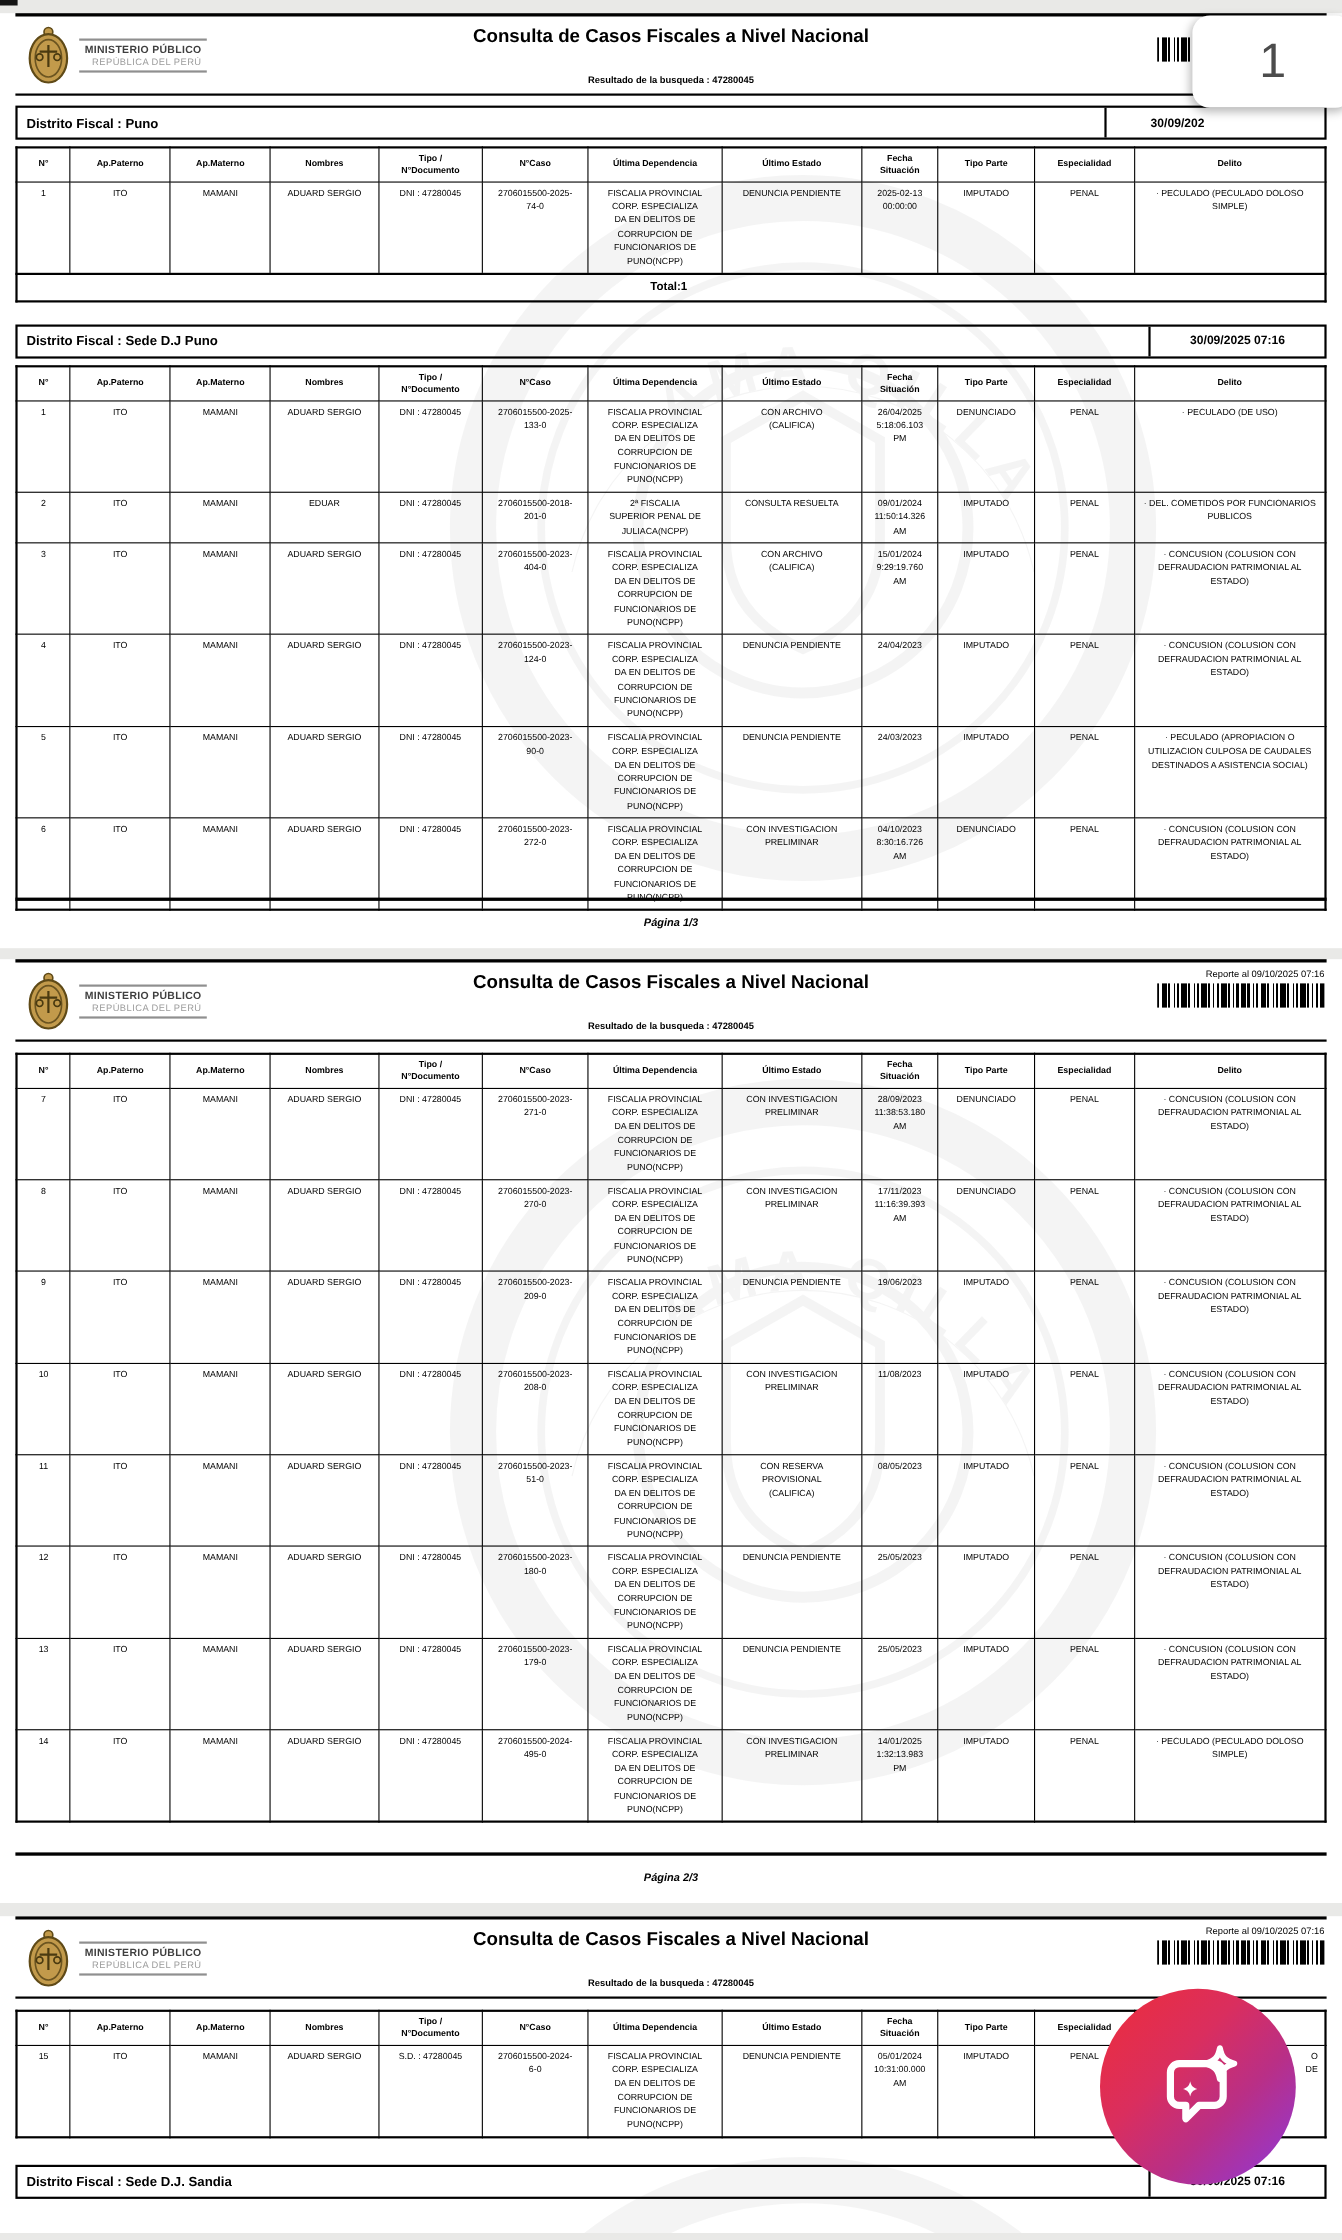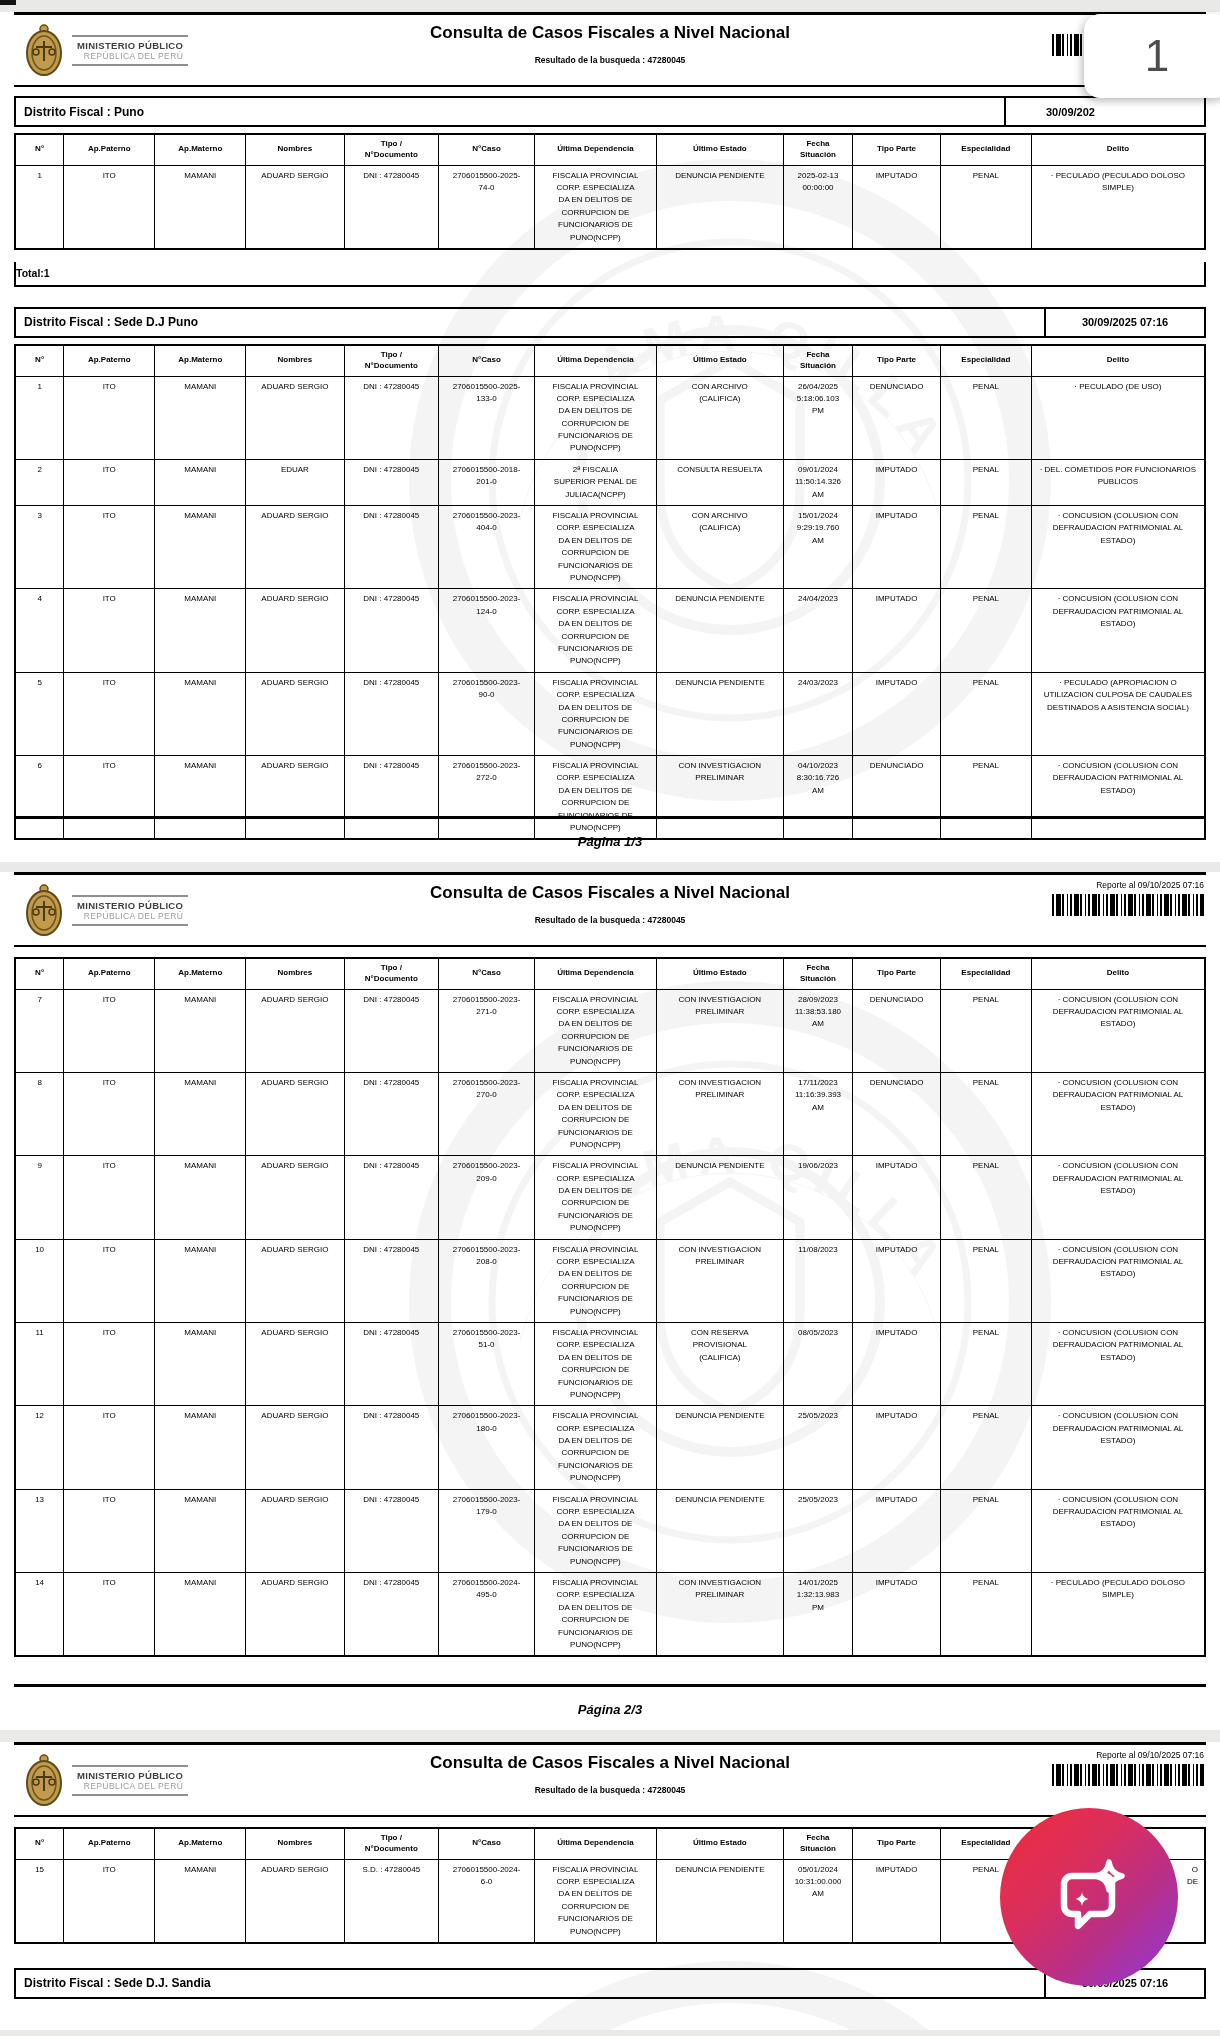--- a/index.html
+++ b/index.html
@@ -22,21 +22,21 @@
   #page3 .watermark{left:380px;top:190px;}
 
   
   .doc-header{position:relative;margin:0 14px;border-top:3px solid #000;border-bottom:2px solid #000;height:70px;z-index:2;}
   .logo-block{position:absolute;left:10px;top:8px;display:flex;align-items:center;gap:8px;text-align:right;}
   .org{border-top:2px solid #8f8f8f;border-bottom:2px solid #8f8f8f;padding:3px 5px;}
   .org-name{font-weight:bold;font-size:9.5px;color:#3f3f3f;letter-spacing:.3px;}
   .org-sub{font-size:8.5px;color:#9c9c9c;letter-spacing:.4px;}
   .title-block{position:absolute;left:230px;right:230px;top:8px;text-align:center;}
   .doc-title{font-weight:bold;font-size:17px;}
-  .doc-subtitle{font-weight:bold;font-size:8.5px;margin-top:12px;}
+  .doc-subtitle{font-weight:bold;font-size:8.5px;margin-top:24px;}
   .report-block{position:absolute;right:2px;top:5px;text-align:right;}
   .report-label{font-weight:normal;font-size:8.5px;}
   .barcode{margin-top:4px;width:152px;height:22px;margin-left:auto;
     background:repeating-linear-gradient(90deg,#000 0 2px,#fff 2px 4px,#000 4px 9px,#fff 9px 10px,#000 10px 12px,#fff 12px 15px,#000 15px 16px,#fff 16px 18px);}
 
   
   .section-band{position:relative;margin:9px 14px 0;border:2px solid #000;height:27px;display:flex;align-items:stretch;background:transparent;z-index:2;}
   .band-label{flex:1;display:flex;align-items:center;padding-left:8px;font-weight:bold;font-size:12px;}
   .band-date{width:158px;border-left:2px solid #000;display:flex;align-items:center;justify-content:center;font-weight:bold;font-size:11px;}
   .band-date.truncated{justify-content:flex-start;padding-left:40px;}
@@ -53,28 +53,28 @@
   .case-table th:nth-child(4){width:8.0%;}
   .case-table th:nth-child(5){width:7.7%;}
   .case-table th:nth-child(6){width:7.8%;}
   .case-table th:nth-child(7){width:10.0%;}
   .case-table th:nth-child(8){width:10.4%;}
   .case-table th:nth-child(9){width:5.6%;}
   .case-table th:nth-child(10){width:7.1%;}
   .case-table th:nth-child(11){width:7.4%;}
   td.frag-right{text-align:right;padding-right:6px;}
 
-  .total-band{position:relative;margin:12px 14px;border:2px solid #000;border-top:none;height:23px;line-height:23px;text-align:left;font-weight:bold;font-size:10.5px;padding-right:4px;z-index:2;}
+  .total-band{position:relative;margin:0 14px;border:2px solid #000;border-top:none;height:23px;line-height:23px;text-align:center;font-weight:bold;font-size:10.5px;padding-right:4px;z-index:2;}
 
   
   .page-footer{position:absolute;left:14px;right:14px;z-index:2;}
   #page1 .page-footer{top:804px;}
   #page2 .page-footer{top:812px;}
   .footer-rule{border-top:3px solid #000;}
-  .footer-text{text-align:center;font-weight:bold;font-style:italic;font-size:13px;margin-top:15px;}
+  .footer-text{text-align:center;font-weight:bold;font-style:italic;font-size:10px;margin-top:15px;}
 
   
   .page-badge{position:absolute;top:14px;right:-10px;width:146px;height:84px;background:#fff;border-radius:16px;
     box-shadow:-2px 3px 9px rgba(0,0,0,.28);z-index:30;display:flex;align-items:center;justify-content:center;
     font-size:44px;color:#4c4c4c;}
 
   
   .fab{position:absolute;left:1000px;top:1808px;width:178px;height:178px;border-radius:50%;z-index:40;cursor:pointer;
     background:linear-gradient(135deg,#ee2d39 0%,#da2e5e 38%,#b92f86 64%,#8d39dd 100%);
     display:flex;align-items:center;justify-content:center;}

